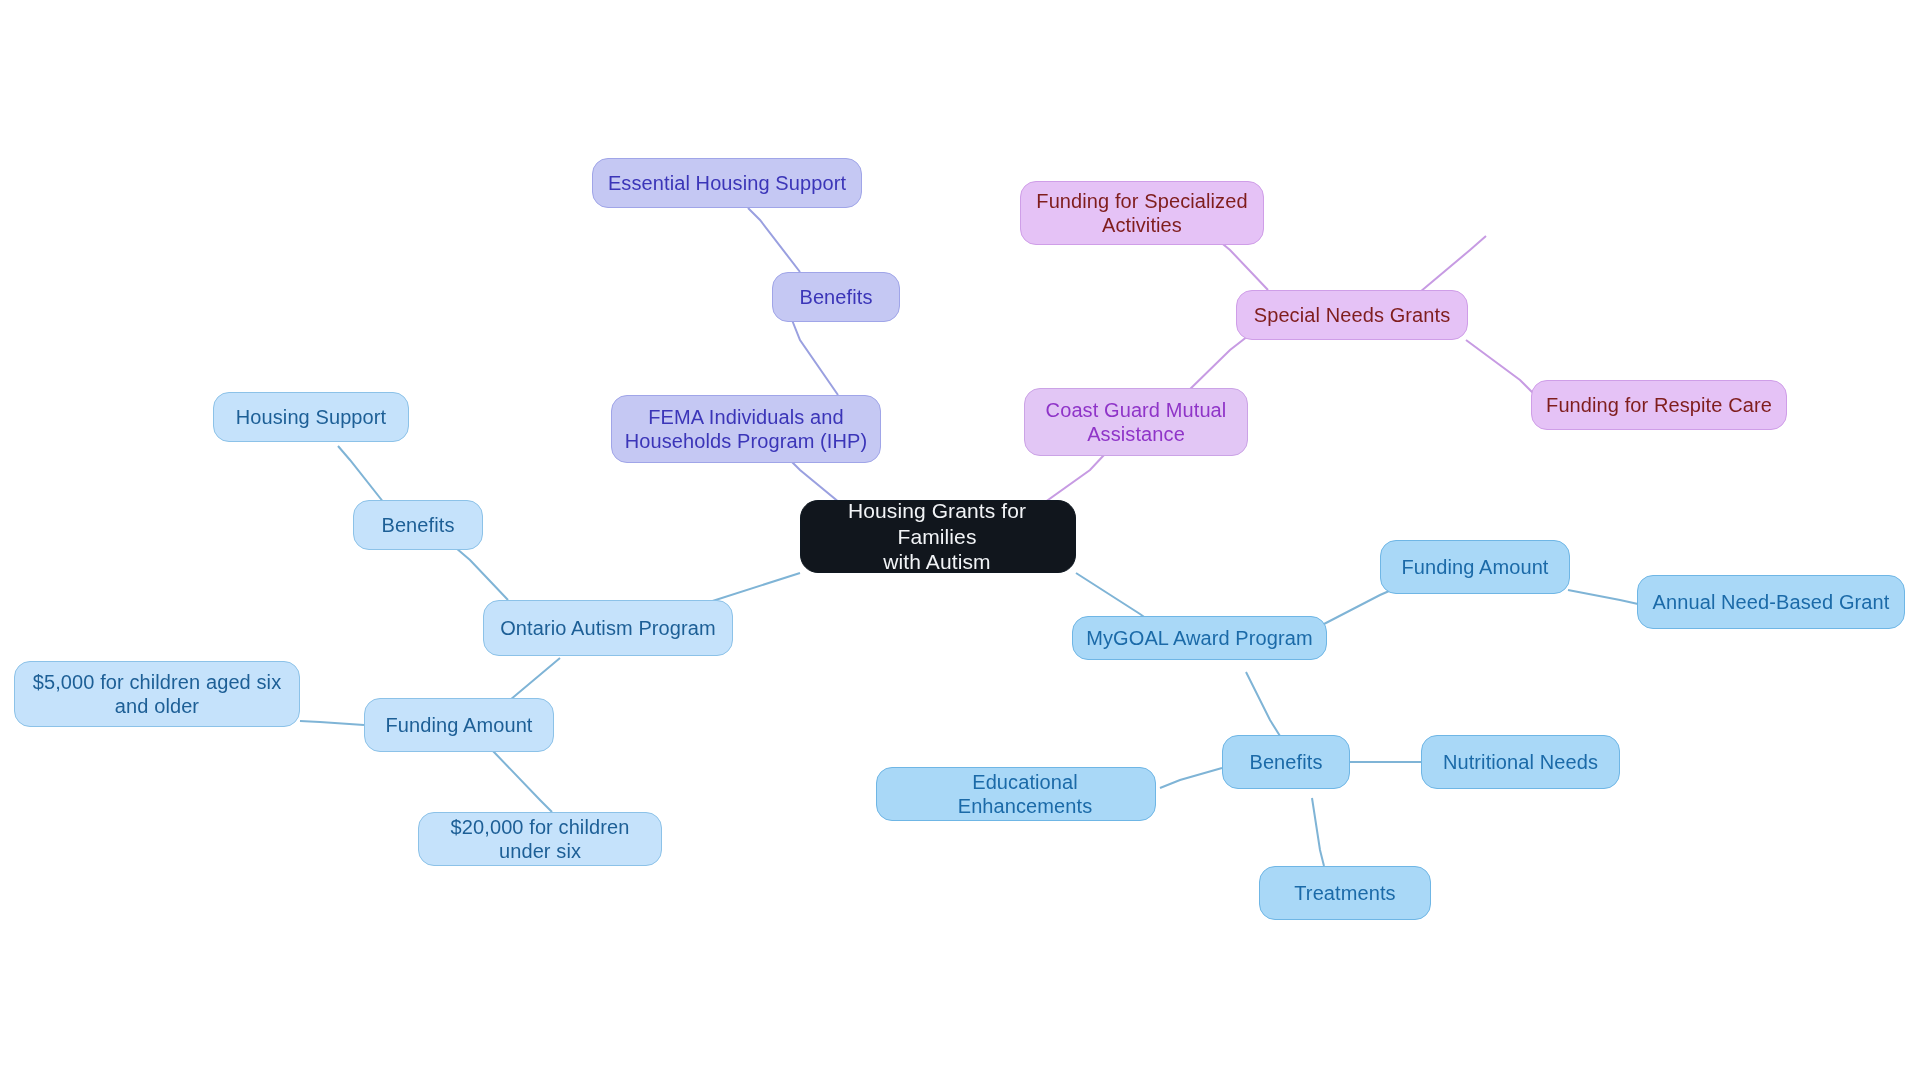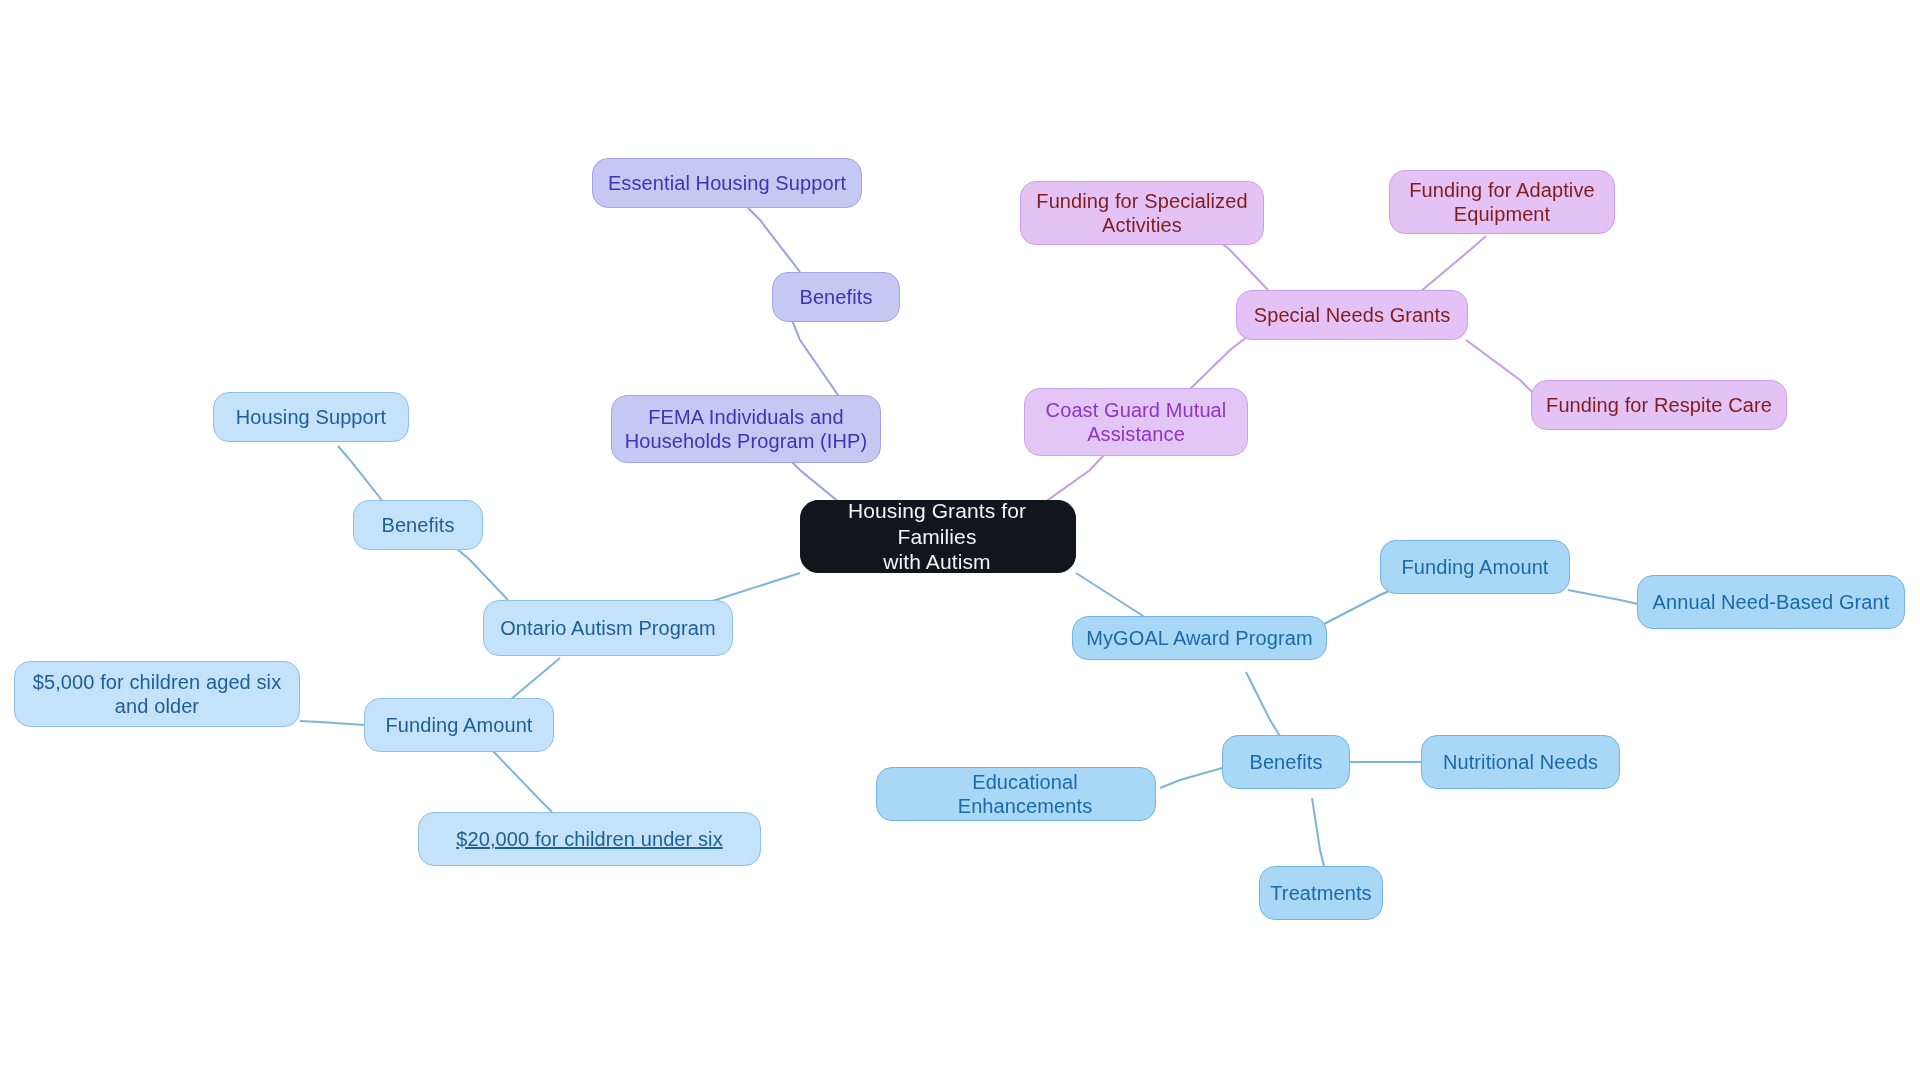--- a/index.html
+++ b/index.html
@@ -139,45 +139,43 @@
   <div class="node lavender" style="left:592px; top:158px; width:270px; height:50px;">Essential Housing Support</div>
 
   <div class="node orchid-soft" style="left:1024px; top:388px; width:224px; height:68px;">Coast Guard Mutual
 Assistance</div>
 
   <div class="node orchid" style="left:1236px; top:290px; width:232px; height:50px;">Special Needs Grants</div>
 
   <div class="node orchid" style="left:1020px; top:181px; width:244px; height:64px;">Funding for Specialized
 Activities</div>
 
-  <div class="node orchid" style="left:1389px; top:170px; width:226px; height:64px;">Funding for Adaptive
-Equipment</div>
 
   <div class="node orchid" style="left:1531px; top:380px; width:256px; height:50px;">Funding for Respite Care</div>
 
   <div class="node blue-light" style="left:483px; top:600px; width:250px; height:56px;">Ontario Autism Program</div>
 
   <div class="node blue-light" style="left:353px; top:500px; width:130px; height:50px;">Benefits</div>
 
   <div class="node blue-light" style="left:213px; top:392px; width:196px; height:50px;">Housing Support</div>
 
   <div class="node blue-light" style="left:364px; top:698px; width:190px; height:54px;">Funding Amount</div>
 
   <div class="node blue-light" style="left:14px; top:661px; width:286px; height:66px;">$5,000 for children aged six
 and older</div>
 
-  <div class="node blue-light" style="left:418px; top:812px; width:343px; height:54px;text-decoration:underline;">$20,000 for children under six</div>
+  <div class="node blue-light" style="left:418px; top:812px; width:244px; height:54px;">$20,000 for children under six</div>
 
   <div class="node blue-mid" style="left:1072px; top:616px; width:255px; height:44px;">MyGOAL Award Program</div>
 
   <div class="node blue-mid" style="left:1380px; top:540px; width:190px; height:54px;">Funding Amount</div>
 
   <div class="node blue-mid" style="left:1637px; top:575px; width:268px; height:54px;">Annual Need-Based Grant</div>
 
   <div class="node blue-mid" style="left:1222px; top:735px; width:128px; height:54px;">Benefits</div>
 
   <div class="node blue-mid" style="left:876px; top:767px; width:280px; height:54px;padding-left:28px;">Educational Enhancements</div>
 
   <div class="node blue-mid" style="left:1421px; top:735px; width:199px; height:54px;">Nutritional Needs</div>
 
-  <div class="node blue-mid" style="left:1259px; top:866px; width:124px; height:54px;">Treatments</div>
+  <div class="node blue-mid" style="left:1259px; top:866px; width:172px; height:54px;">Treatments</div>
 
 </div>
 
 </body></html>

